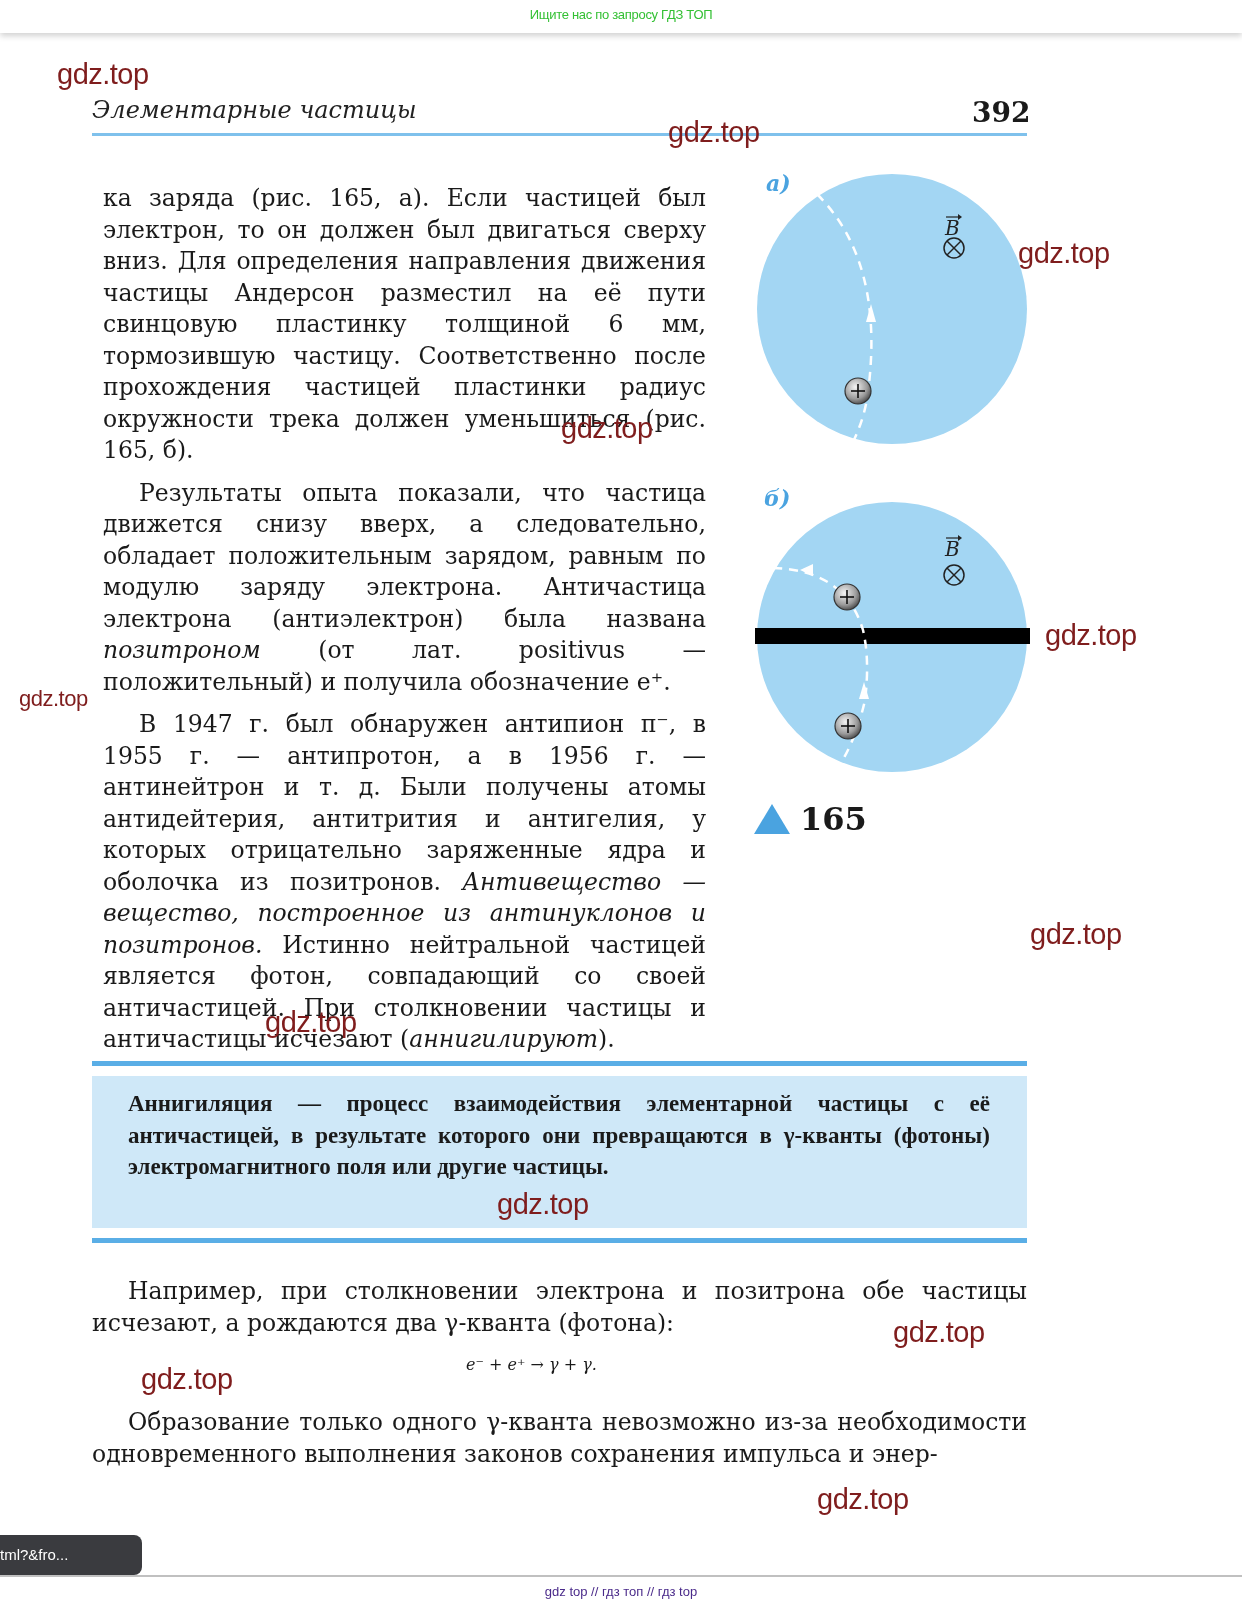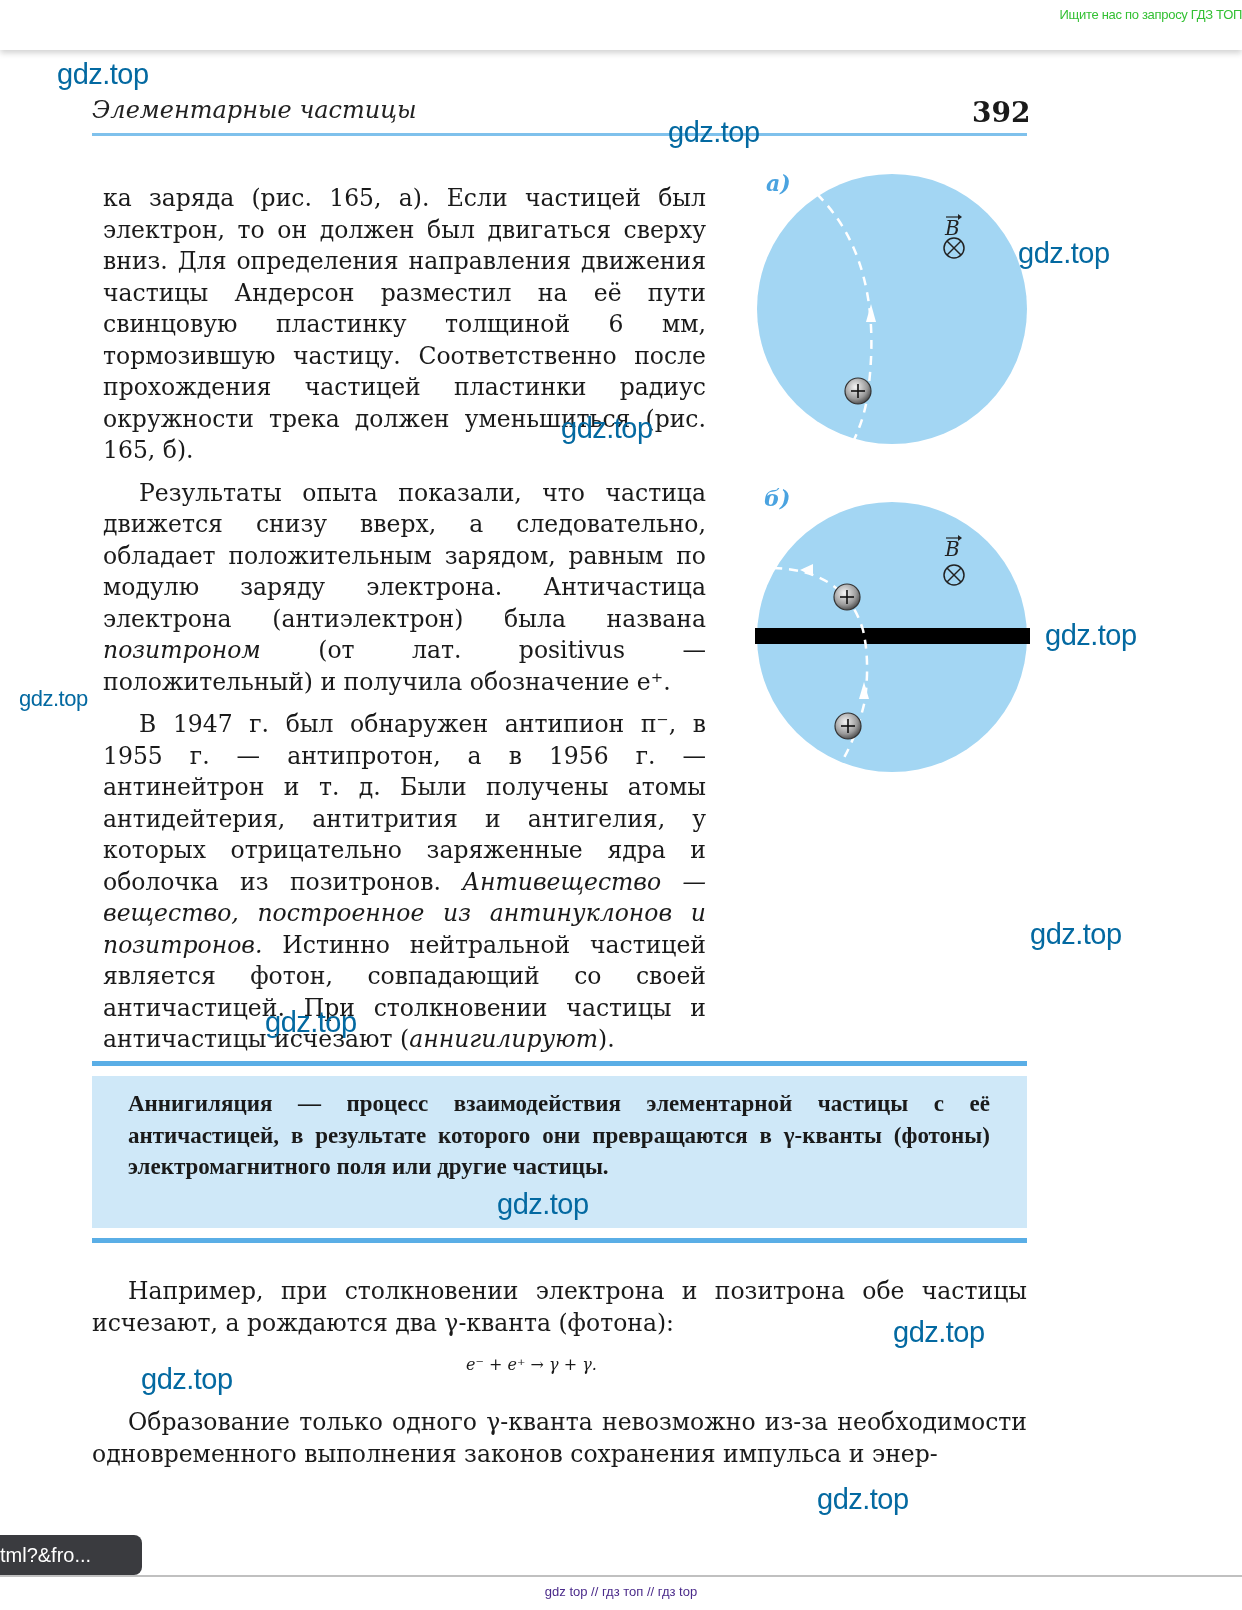--- a/index.html
+++ b/index.html
@@ -1,39 +1,39 @@
 <!DOCTYPE html>
 <html><head>
 <meta charset="utf-8">
 <style>
   html, body { margin:0; padding:0; }
   body { width:1242px; height:1610px; position:relative; background:#ffffff; overflow:hidden; font-family:"DejaVu Serif", serif; color:#1a1a1a; }
-  .topbar { position:absolute; left:0; top:0; width:1242px; height:50px; background:#fff; box-shadow:0 3px 6px rgba(0,0,0,0.18); z-index:5; text-align:right; }
+  .topbar { position:absolute; left:0; top:0; width:1242px; height:33px; background:#fff; box-shadow:0 3px 6px rgba(0,0,0,0.18); z-index:5; text-align:center; }
   .topbar span { font-family:"Liberation Sans", sans-serif; font-size:13px; color:#33c033; line-height:30px; letter-spacing:-0.3px; }
-  .wm { position:absolute; font-family:"Liberation Sans", sans-serif; color:#0369a1; font-size:29px; z-index:4; letter-spacing:-0.5px; }
+  .wm { position:absolute; font-family:"Liberation Sans", sans-serif; color:#7f1d1d; font-size:29px; z-index:4; letter-spacing:-0.5px; }
   .wm.sm { font-size:22px; }
   .running-head { position:absolute; left:92px; top:96px; font-style:italic; font-size:24px; color:#222; }
   .page-num { position:absolute; left:972px; top:96px; font-weight:bold; font-size:28px; }
   .head-rule { position:absolute; left:92px; top:133px; width:935px; height:3px; background:#7fc1ec; }
   .col { position:absolute; left:92px; width:625px; font-size:23.5px; line-height:31.5px; text-align:justify; }
   .col p { margin:11px; }
   .col .indent { text-indent:36px; }
   .col i { font-style:italic; }
   .fig-label { position:absolute; font-style:italic; font-weight:bold; color:#4aa3e0; font-size:22px; }
   .caption { position:absolute; left:754px; top:800px; width:260px; }
   .cap-num { font-size:32px; font-weight:bold; display:flex; align-items:center; }
   .tri { width:0; height:0; border-left:18px solid transparent; border-right:18px solid transparent; border-bottom:30px solid #4aa3e0; margin-right:10px; }
   .cap-text { font-style:italic; font-weight:bold; font-size:21px; line-height:27.5px; margin-top:2px; color:#222; }
   .def-rule { position:absolute; left:92px; width:935px; height:5px; background:#5aaee6; }
   .def-box { position:absolute; left:92px; top:1076px; width:935px; height:152px; background:#cfe8f8; }
   .def-text { position:absolute; left:128px; top:1088px; width:862px; font-weight:bold; font-size:23px; line-height:31.5px; text-align:justify; color:#1a1a1a; font-family:Liberation Serif, serif; }
   .para2 { position:absolute; left:92px; width:935px; font-size:23.5px; line-height:31.5px; text-align:justify; }
   .para2 p { margin:0; text-indent:36px; }
   .formula { position:absolute; left:466px; top:1355px; font-style:italic; font-size:16px; }
-  .url-chip { position:absolute; left:0; top:1535px; width:142px; height:40px; background:#3a3b3f; border-radius:0 8px 8px 0; color:#fff; font-family:"Liberation Sans", sans-serif; font-size:20px; line-height:40px; overflow:hidden; white-space:nowrap; z-index:6; }
+  .url-chip { position:absolute; left:0; top:1535px; width:142px; height:40px; background:#3a3b3f; border-radius:0 8px 8px 0; color:#fff; font-family:"Liberation Sans", sans-serif; font-size:15px; line-height:40px; overflow:hidden; white-space:nowrap; z-index:6; }
   .bottombar { position:absolute; left:0; top:1575px; width:1242px; height:35px; border-top:2px solid #c0c0c0; background:#fff; text-align:center; }
   .bottombar span { font-family:"Liberation Sans", sans-serif; font-size:13px; color:#4a2a8a; line-height:30px; }
 </style>
 </head>
 <body>
 
 <div class="topbar">
   <span>Ищите нас по запросу ГДЗ ТОП</span>
 </div>
 
@@ -115,20 +115,24 @@
     <text x="190" y="56" font-family="DejaVu Serif, serif" font-style="italic" font-size="20" fill="#222">B</text>
     <line x1="191" y1="38" x2="203" y2="38" stroke="#222" stroke-width="1.2"></line>
     <polygon points="203,35 207,38 203,41" fill="#222"></polygon>
     <circle cx="199" cy="75" r="10" fill="none" stroke="#222" stroke-width="1.5"></circle>
     <line x1="192" y1="68" x2="206" y2="82" stroke="#222" stroke-width="1.5"></line>
     <line x1="206" y1="68" x2="192" y2="82" stroke="#222" stroke-width="1.5"></line>
   </g>
 </svg>
 
 <div class="caption">
+  <div class="cap-num">
+    <span class="tri"></span>
+    <span>165</span>
+  </div>
 </div>
 
 <div class="def-rule" style="top:1061px;"></div>
 <div class="def-box"></div>
 <div class="def-text">Аннигиляция — процесс взаимодействия элементарной частицы с её античастицей, в результате которого они превращаются в γ-кванты (фотоны) электромагнитного поля или другие частицы.</div>
 <div class="def-rule" style="top:1238px;"></div>
 
 <div class="para2" style="top:1276px;">
   <p>Например, при столкновении электрона и позитрона обе частицы исчезают, а рождаются два γ-кванта (фотона):</p>
 </div>

